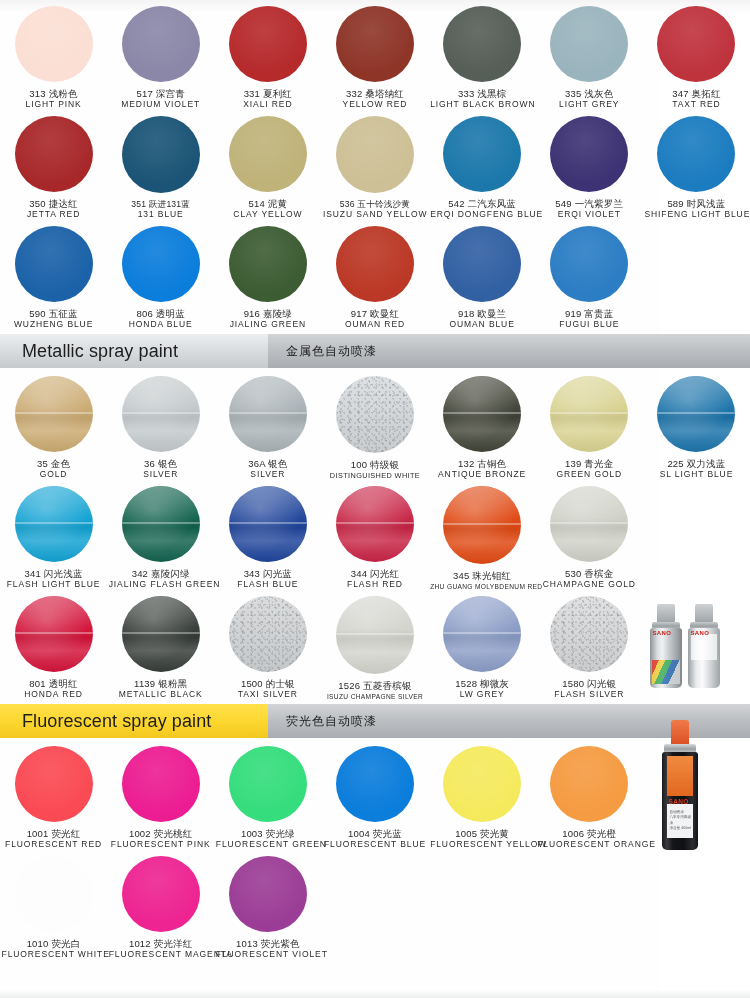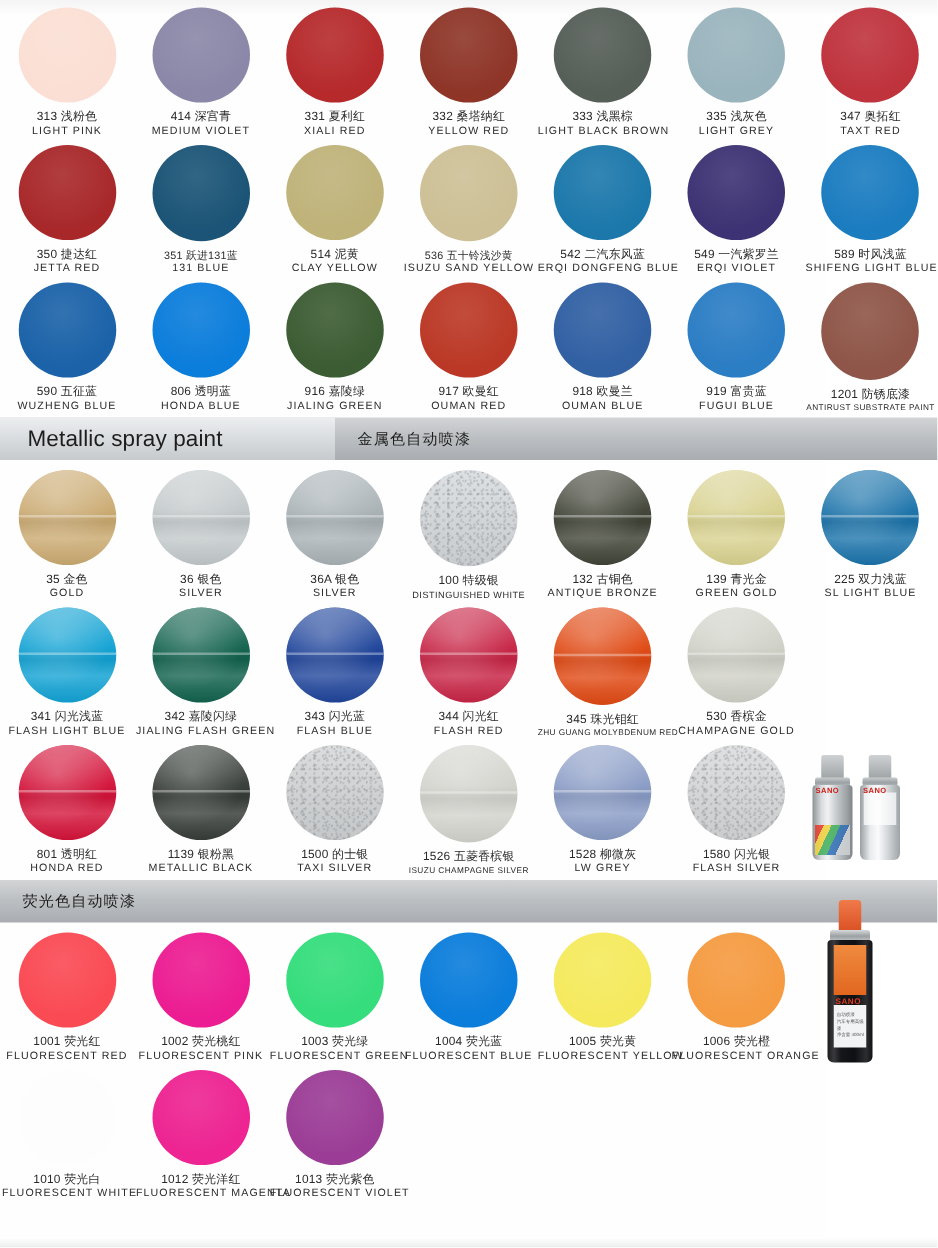--- a/index.html
+++ b/index.html
@@ -240,21 +240,21 @@
           <div class="cell">
             <div class="dot flat" style="background: rgb(251, 223, 212);"></div>
             <div class="labels">
               <div class="lab-cn">313  浅粉色</div>
               <div class="lab-en">LIGHT PINK</div>
             </div>
           </div>
           <div class="cell">
             <div class="dot flat" style="background: rgb(138, 135, 168);"></div>
             <div class="labels">
-              <div class="lab-cn">414  深宫青</div>
+              <div class="lab-cn">517  深宫青</div>
               <div class="lab-en">MEDIUM VIOLET</div>
             </div>
           </div>
           <div class="cell">
             <div class="dot flat" style="background: rgb(182, 42, 44);"></div>
             <div class="labels">
               <div class="lab-cn">331  夏利红</div>
               <div class="lab-en">XIALI RED</div>
             </div>
           </div>
@@ -372,27 +372,20 @@
             <div class="labels">
               <div class="lab-cn">918  欧曼兰</div>
               <div class="lab-en">OUMAN BLUE</div>
             </div>
           </div>
           <div class="cell">
             <div class="dot flat" style="background: rgb(43, 125, 196);"></div>
             <div class="labels">
               <div class="lab-cn">919  富贵蓝</div>
               <div class="lab-en">FUGUI BLUE</div>
-            </div>
-          </div>
-          <div class="cell">
-            <div class="dot flat" style="background: rgb(142, 85, 72);"></div>
-            <div class="labels">
-              <div class="lab-cn">1201  防锈底漆</div>
-              <div class="lab-en tiny">ANTIRUST SUBSTRATE PAINT</div>
             </div>
           </div>
         </div>
       </div>
       <div class="section">
         <div class="banner metallic">
           <div class="banner-en">Metallic spray paint</div>
           <div class="banner-cn">金属色自动喷漆</div>
         </div>
         <div class="grid">
@@ -549,20 +542,21 @@
       <div class="body"></div>
       <div class="label-box"></div>
       <div class="brand">SANO</div>
     </div>
             </div>
           </div>
         </div>
       </div>
       <div class="section">
         <div class="banner fluorescent">
+          <div class="banner-en">Fluorescent spray paint</div>
           <div class="banner-cn">荧光色自动喷漆</div>
         </div>
         <div class="grid">
           <div class="cell">
             <div class="dot flat" style="background: rgb(250, 74, 84);"></div>
             <div class="labels">
               <div class="lab-cn">1001  荧光红</div>
               <div class="lab-en">FLUORESCENT RED</div>
             </div>
           </div>

